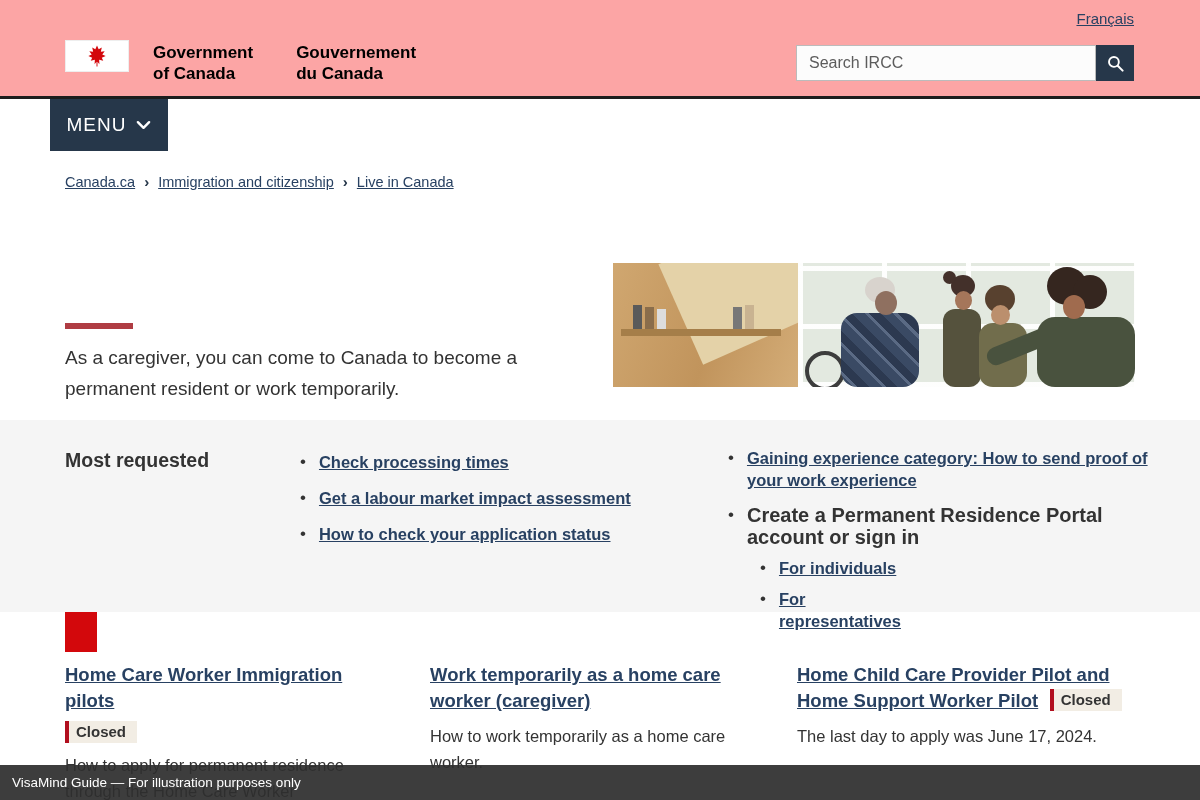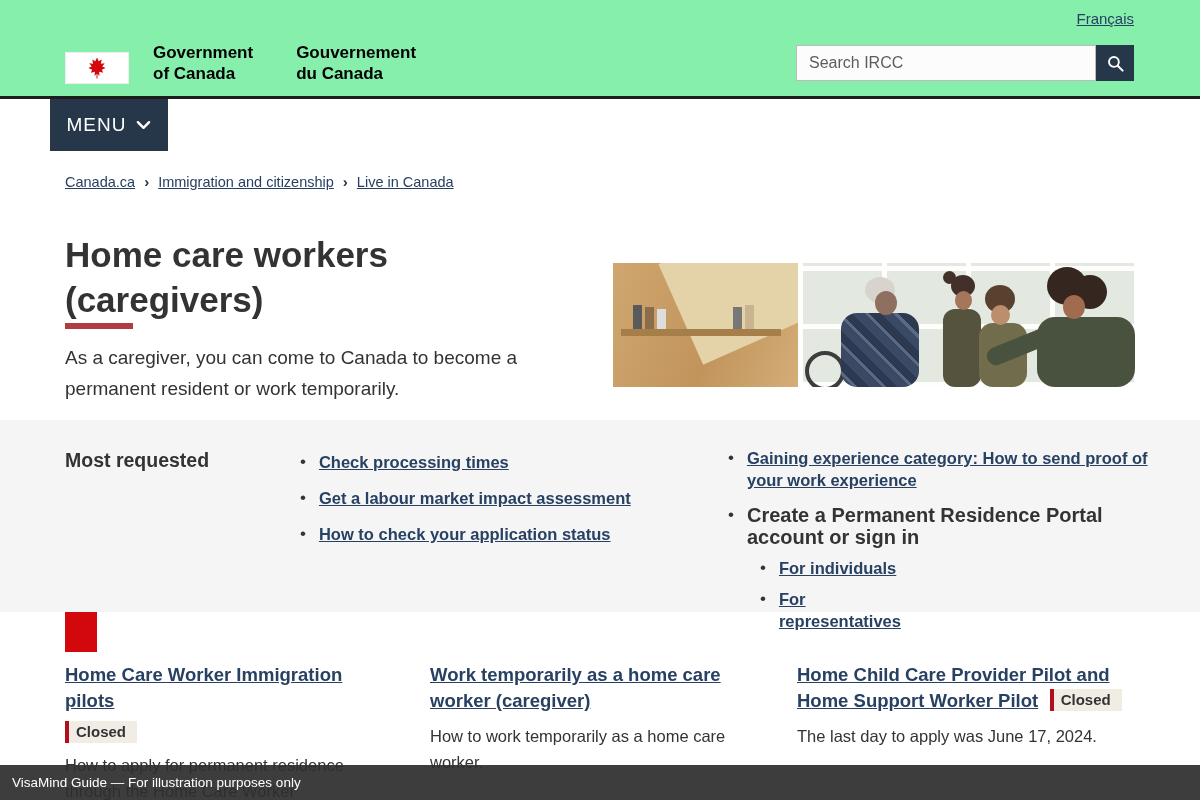--- a/index.html
+++ b/index.html
@@ -1,24 +1,24 @@
 <!DOCTYPE html>
 <html><head>
 <meta charset="utf-8">
 <style>
   * { margin:0; padding:0; box-sizing:border-box; }
   html,body { width:1200px; height:800px; overflow:hidden; background:#fff;
     font-family:"Liberation Sans", sans-serif; color:#333; }
   .page { position:relative; width:1200px; height:800px; }
 
   
-  .header { position:absolute; top:0; left:0; width:1200px; height:96px; background:#86efac; }
+  .header { position:absolute; top:0; left:0; width:1200px; height:96px; background:#fca5a5; }
   .lang-link { position:absolute; top:10px; right:66px; font-size:15px; color:#284162;
     text-decoration:underline; cursor:pointer; }
-  .fip { position:absolute; top:40px; left:65px; display:flex; align-items:flex-end; }
+  .fip { position:absolute; top:40px; left:65px; display:flex; align-items:flex-start; }
   .flag { width:64px; height:32px; display:flex; border:1px solid #eee; }
   .flag .band { width:17px; background:#D3080C; }
   .flag .centre { flex:1; background:#fff; display:flex; align-items:center; justify-content:center; }
   .flag svg { width:24px; height:24px; fill:#D3080C; }
   .wordmark { display:flex; margin-left:24px; margin-top:2px; }
   .wm-block { font-size:17px; font-weight:bold; color:#000; line-height:21px; }
   .wm-block + .wm-block { margin-left:43px; }
   .searchbar { position:absolute; top:45px; left:796px; display:flex; }
   .search-input { width:300px; height:36px; border:1px solid #bbb; background:#fcfcfc;
     font-size:16px; padding:0 12px; color:#5c5c5c; font-family:"Liberation Sans",sans-serif; }
@@ -160,21 +160,20 @@
   </div>
 
   <nav class="breadcrumb">
     <a>Canada.ca</a>
     <span class="crumb-sep">›</span>
     <a>Immigration and citizenship</a>
     <span class="crumb-sep">›</span>
     <a>Live in Canada</a>
   </nav>
 
-  <h1 class="h1">Home care workers (caregivers)</h1>
   <div class="h1-bar"></div>
   <p class="intro">As a caregiver, you can come to Canada to become a permanent resident or work temporarily.</p>
 
   <div class="hero">
     <div class="abs wood"></div>
     <div class="abs wood-slant"></div>
     <div class="abs shelf"></div>
     <div class="abs book" style="left:20px;background:#5a5a5a;"></div>
     <div class="abs book" style="left:32px;background:#8a6d4b;height:22px;top:44px;"></div>
     <div class="abs book" style="left:44px;background:#ddd;height:20px;top:46px;"></div>

